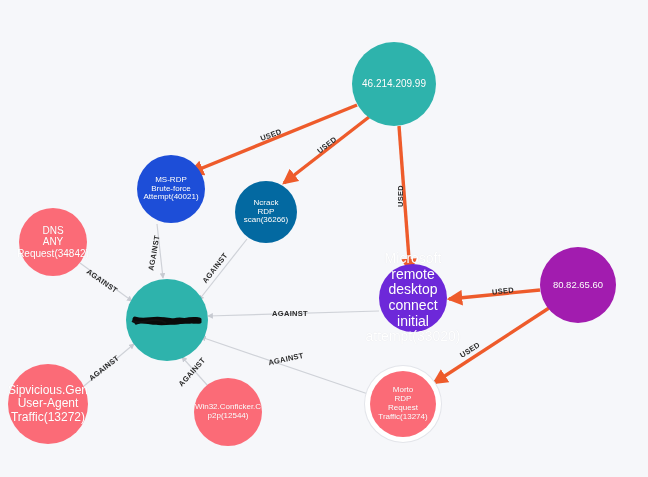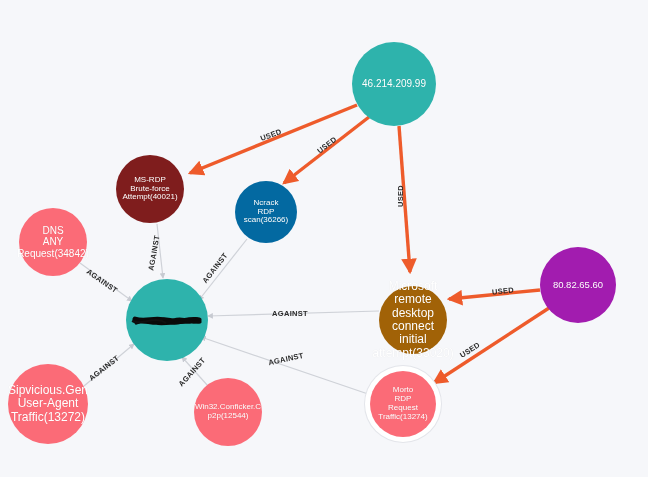--- a/index.html
+++ b/index.html
@@ -104,42 +104,42 @@
           <div>80.82.65.60</div>
         </div>
       </div>
       <div class="node node-teal" style="left: 126px; top: 279px; width: 82px; height: 82px; background: rgb(46, 179, 172); font-size: 9.5px;"></div>
       <div class="redaction" style="left: 130px; top: 311px; width: 74px; height: 18px;"><svg width="74" height="18" viewBox="0 0 74 18" xmlns="http://www.w3.org/2000/svg">
           <path d="M3 11 C10 4, 20 14, 30 8 C40 3, 50 13, 62 7 C68 4, 71 9, 71 10 C66 14, 58 12, 50 13 C40 14, 28 15, 18 13 C10 12, 4 13, 3 11 Z" fill="#0a0a0a"></path>
           <path d="M5 8 C16 12, 26 5, 38 10 C48 14, 58 6, 69 9" stroke="#0a0a0a" stroke-width="5" fill="none" stroke-linecap="round"></path>
           <path d="M6 12 C18 7, 30 15, 44 9 C54 5, 62 13, 70 11" stroke="#0a0a0a" stroke-width="3.2" fill="none" stroke-linecap="round"></path>
           <path d="M2 10 C12 15, 24 4, 36 12" stroke="#101010" stroke-width="2" fill="none"></path>
         </svg></div>
-      <div class="node node-pink" style="left: 116px; top: 155px; width: 68px; height: 68px; background: #7f1d1d; font-size: 8px;">
+      <div class="node node-pink" style="left: 137px; top: 155px; width: 68px; height: 68px; background: #1d4ed8; font-size: 8px;">
         <div class="node-label">
           <div>MS-RDP</div>
           <div>Brute-force</div>
           <div>Attempt(40021)</div>
         </div>
       </div>
       <div class="node node-pink" style="left: 235px; top: 181px; width: 62px; height: 62px; background: #0369a1; font-size: 8px;">
         <div class="node-label">
           <div>Ncrack</div>
           <div>RDP</div>
           <div>scan(36266)</div>
         </div>
       </div>
       <div class="node node-pink" style="left: 19px; top: 208px; width: 68px; height: 68px; background: rgb(251, 107, 119); font-size: 10px;">
         <div class="node-label">
           <div>DNS</div>
           <div>ANY</div>
           <div>Request(34842)</div>
         </div>
       </div>
-      <div class="node node-pink" style="left: 379px; top: 286px; width: 68px; height: 68px; background: #a16207; font-size: 12px;">
+      <div class="node node-pink" style="left: 379px; top: 264px; width: 68px; height: 68px; background: #6d28d9; font-size: 14px;">
         <div class="node-label">
           <div>Microsoft</div>
           <div>remote</div>
           <div>desktop</div>
           <div>connect</div>
           <div>initial</div>
           <div>attempt(33020)</div>
         </div>
       </div>
       <div class="node node-pink node-selected" style="left: 370px; top: 371px; width: 66px; height: 66px; background: rgb(251, 107, 119); font-size: 8px;">

